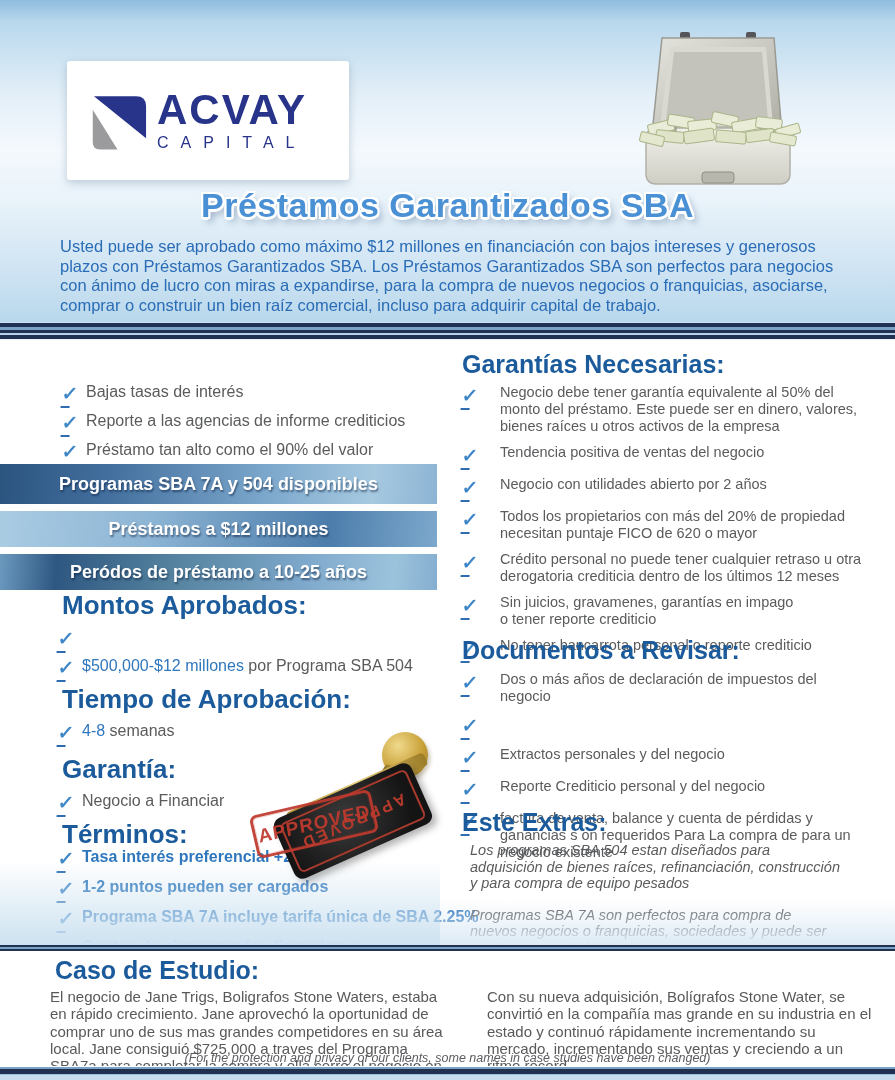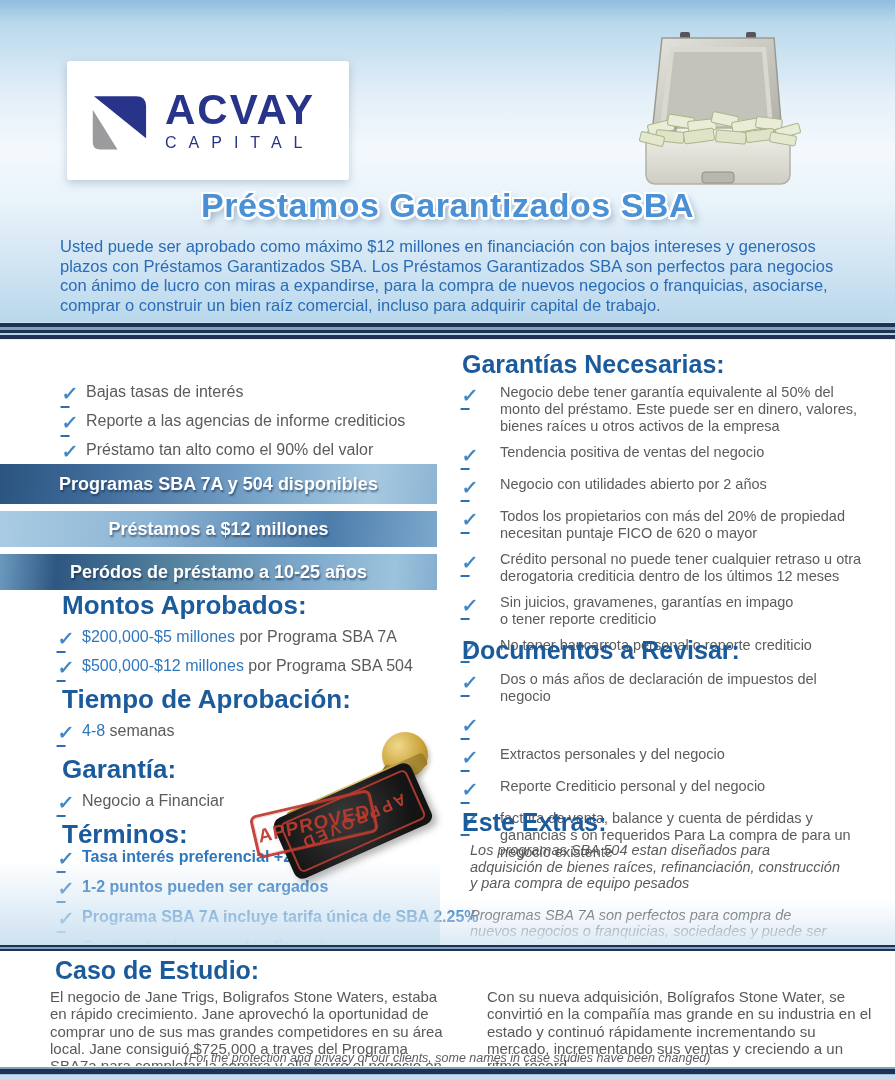--- a/index.html
+++ b/index.html
@@ -6,21 +6,21 @@
   html,body { background:#dfe7ee; }
   body { font-family:"Liberation Sans", sans-serif; }
   .page { position:relative; width:895px; height:1080px; margin:0 auto; overflow:hidden; background:#fff; }
 
   
   .header { position:absolute; left:0; top:0; width:895px; height:322px;
     background:linear-gradient(180deg,#8fbcdf 0px,#b9d8ec 22px,#e3eff8 95px,#f4f9fd 150px,#e9f3fa 200px,#d3e6f4 260px,#b9d8ec 322px); }
   .logo-box { position:absolute; left:67px; top:61px; width:282px; height:119px; background:#fff; border-radius:3px;
     box-shadow:0 3px 9px rgba(90,120,150,.35); display:flex; align-items:center; padding-left:22px; }
   .logo-mark { width:62px; height:74px; flex:0 0 auto; }
-  .logo-text { margin-left:14px; color:#28348a; }
+  .logo-text { margin-left:6px; color:#28348a; }
   .logo-brand { font-size:42px; font-weight:bold; letter-spacing:2px; line-height:40px; }
   .logo-sub { font-size:16px; letter-spacing:12px; margin-top:4px; }
   .money { position:absolute; left:628px; top:30px; width:180px; height:165px; }
   .big-title { position:absolute; left:0; top:186px; width:100%; text-align:center;
     font-size:34px; font-weight:bold; color:#4a90d5; letter-spacing:0.5px;
     text-shadow:-2px -2px 0 #fff,2px -2px 0 #fff,-2px 2px 0 #fff,2px 2px 0 #fff,-2px 0 0 #fff,2px 0 0 #fff,0 -2px 0 #fff,0 3px 0 #fff,4px 5px 7px rgba(60,90,130,.5); }
   .intro { position:absolute; left:60px; top:237px; width:800px; font-size:16.5px; line-height:19.5px; color:#2a6cb6; }
 
   
   .divider-top { position:absolute; left:0; top:322px; width:895px; height:18px;
@@ -199,21 +199,20 @@
     <div id="banners">
       <div class="banner b1">Programas SBA 7A y 504 disponibles</div>
       <div class="banner b2">Préstamos a $12 millones</div>
       <div class="banner b3">Peródos de préstamo a 10-25 años</div>
     </div>
 
     <h2 class="sec h-left lc" id="montos-h">Montos Aprobados:</h2>
     <div class="lc" id="montos-items" style="position:absolute;left:58px">
       <div class="row">
           <span class="chk">✓</span>
-          <span class="txt"><span class="blue">$200,000-$5 millones</span><span> por Programa SBA 7A</span></span>
         </div>
       <div class="row">
           <span class="chk">✓</span>
           <span class="txt"><span class="blue">$500,000-$12 millones</span><span> por Programa SBA 504</span></span>
         </div>
     </div>
 
     <h2 class="sec h-left lc" id="tiempo-h">Tiempo de Aprobación:</h2>
     <div class="lc" id="tiempo-items" style="position:absolute;left:58px">
       <div class="row">

